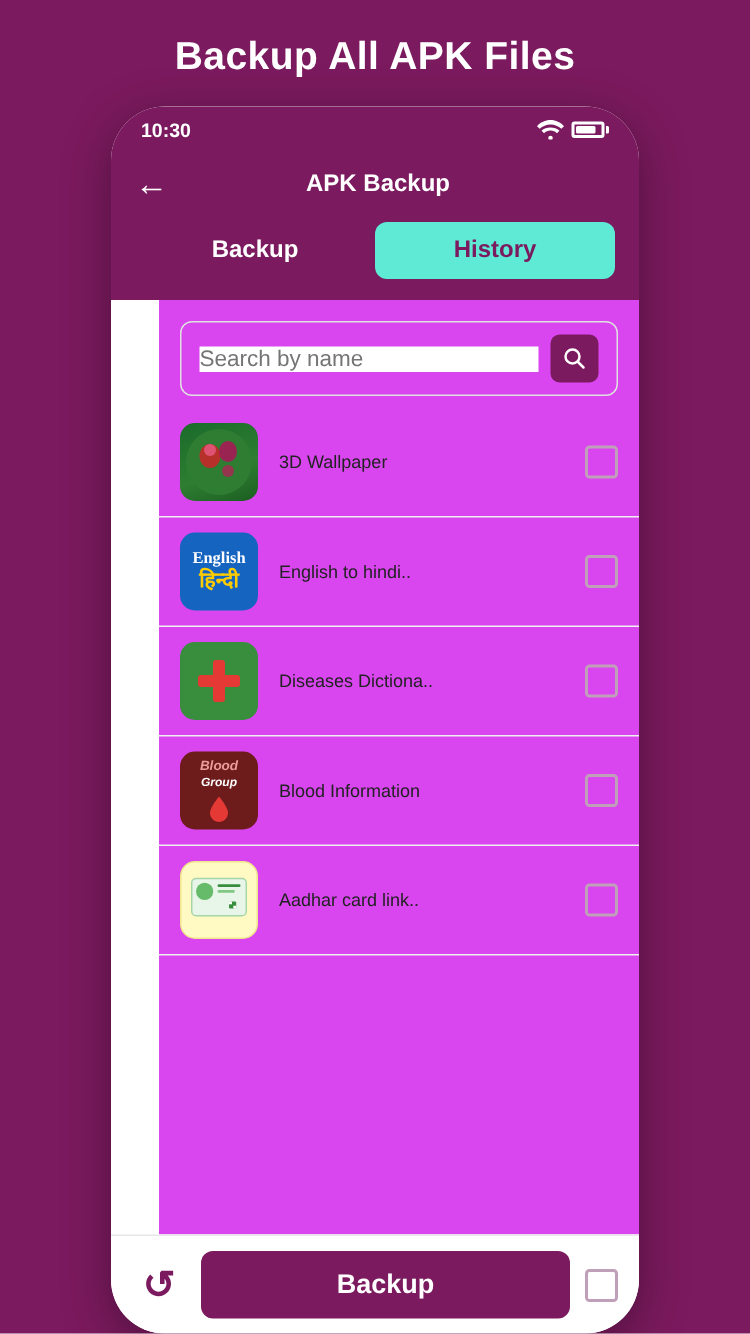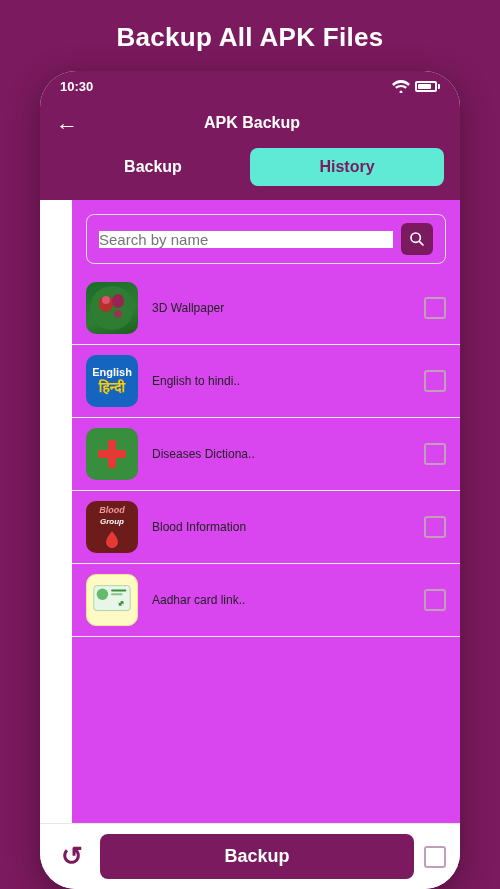--- a/index.html
+++ b/index.html
@@ -18,21 +18,21 @@
     .page-title {
       color: white;
       font-size: 26px;
       font-weight: 900;
       text-align: center;
       padding: 22px 20px 18px;
       letter-spacing: 0.3px;
     }
 
     .phone-frame {
-      width: 420px;
+      width: 352px;
       background: white;
       border-radius: 36px;
       overflow: hidden;
       box-shadow: 0 8px 32px rgba(0,0,0,0.35);
       flex: 1;
       display: flex;
       flex-direction: column;
       justify-content: flex-end;
     }
 
@@ -267,20 +267,21 @@
     }
 
     .icon-english {
       background: #1565c0;
       display: flex;
       flex-direction: column;
       align-items: center;
       justify-content: center;
       font-size: 9px;
       padding: 9px;
+      font-family: Liberation Serif, serif;
     }
 
     .icon-english .eng {
       font-size: 10px;
       font-weight: 800;
       color: white;
     }
 
     .icon-english .hin {
       font-size: 9px;

